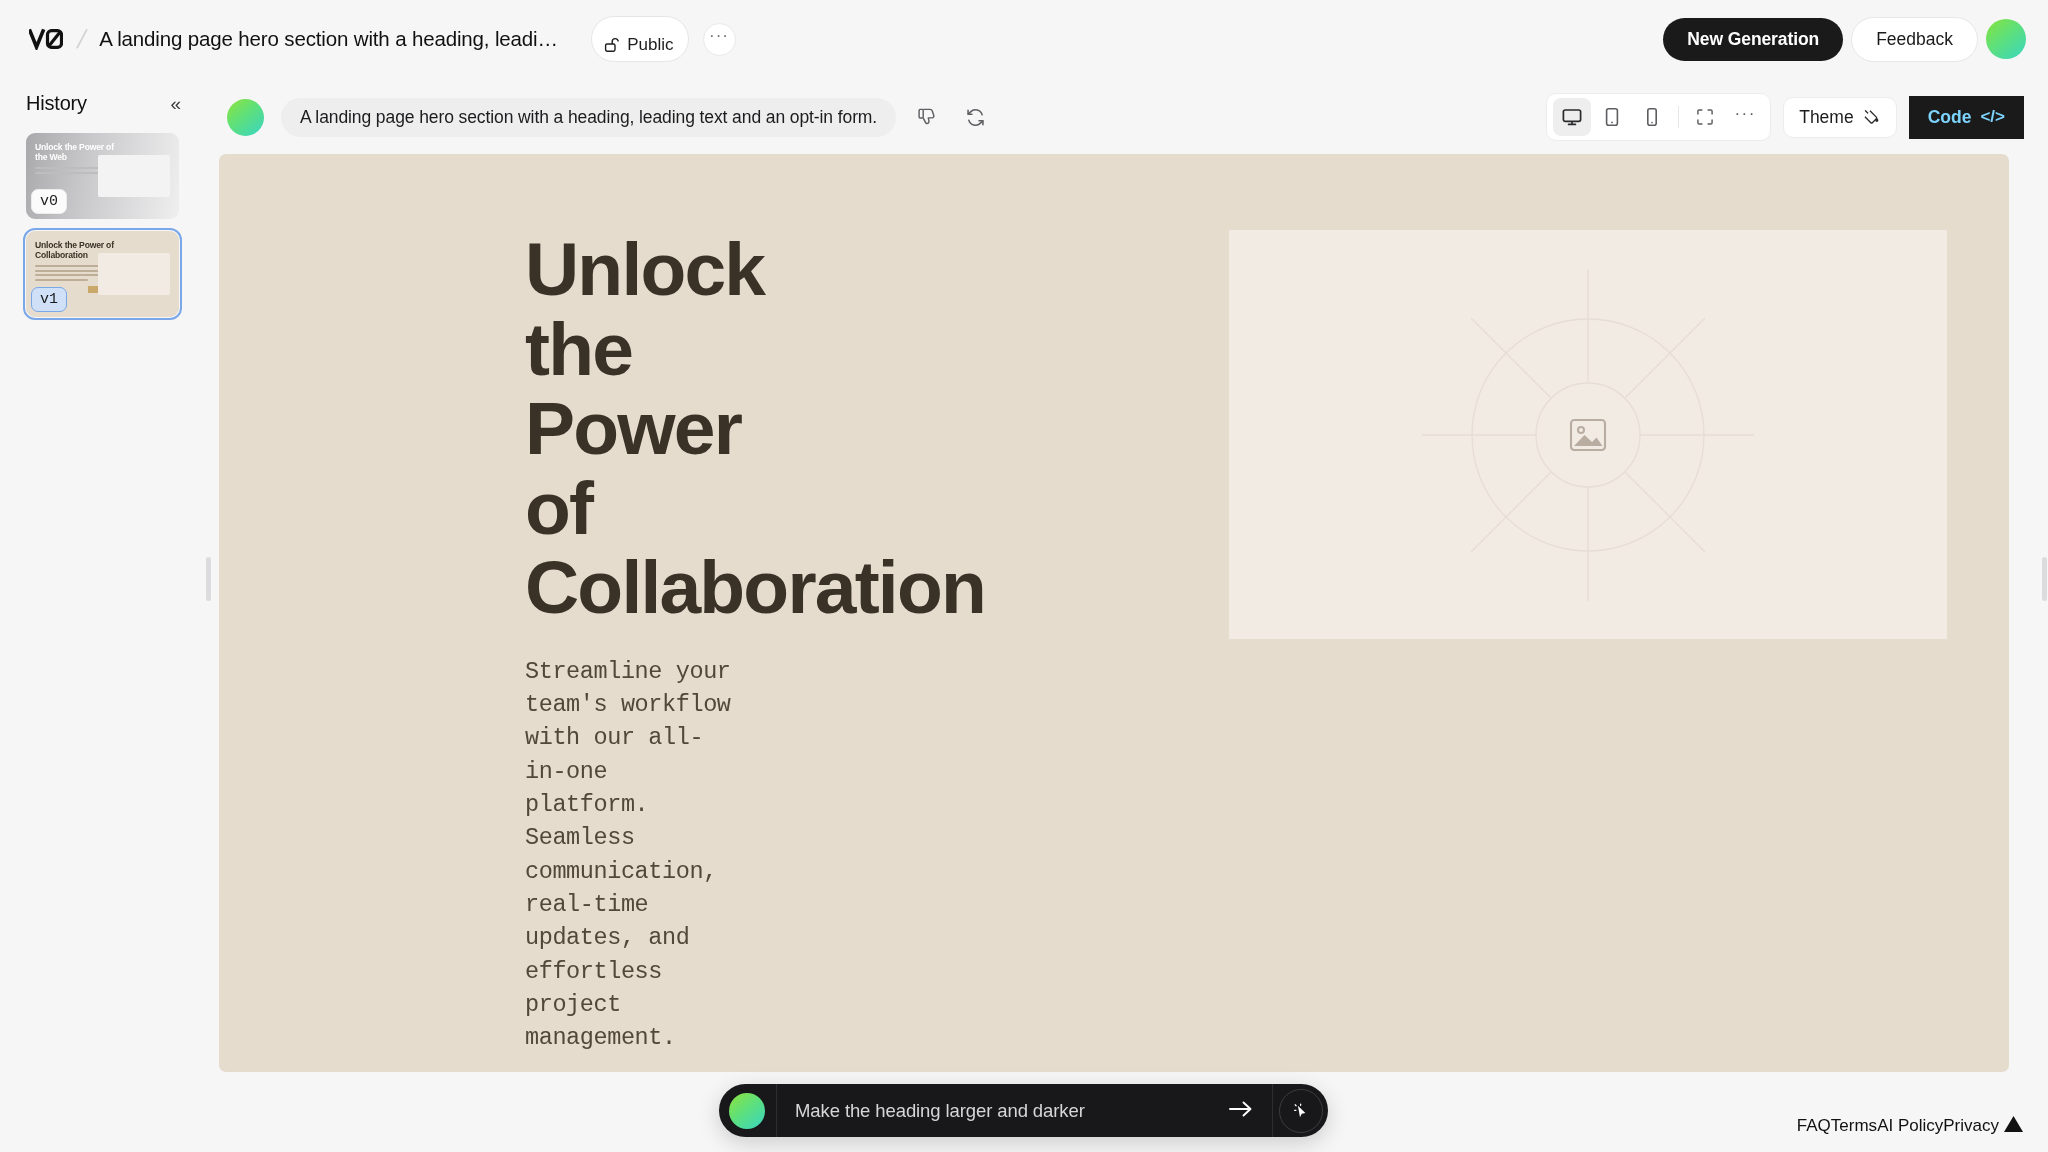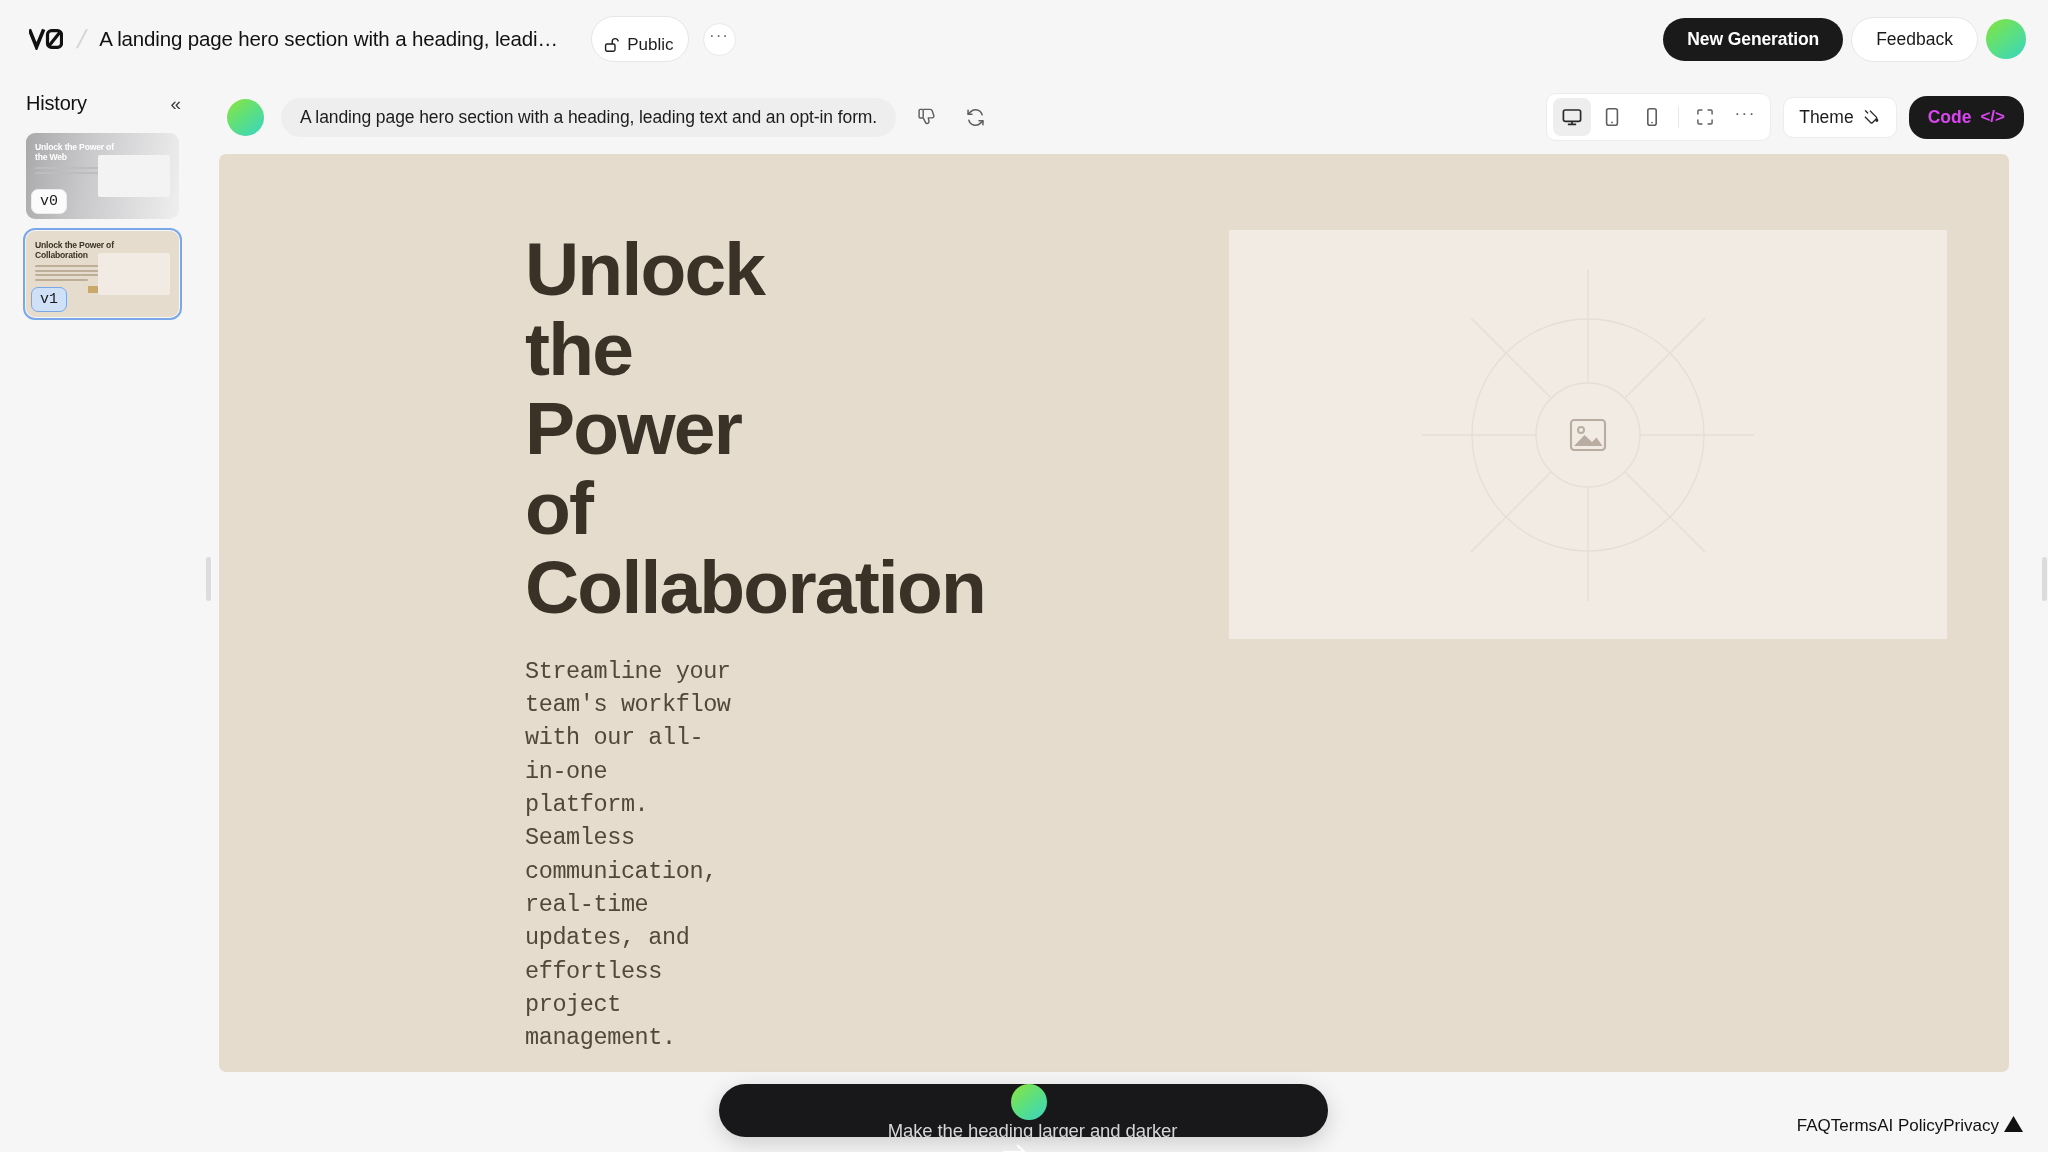--- a/index.html
+++ b/index.html
@@ -121,22 +121,22 @@
     border: 1px solid #ececee; border-radius: 10px; padding: 4px 6px;
   }
   .seg .ico-btn.active { background: #eeeeef; }
   .seg-divider { width: 1px; height: 22px; background: #e7e7e9; margin: 0 5px; }
   .theme-btn {
     display: flex; align-items: center; gap: 8px; background: #fff;
     border: 1px solid #ececee; border-radius: 10px; padding: 9px 15px;
     font-size: 17.5px; color: #1c1c1e; cursor: pointer;
   }
   .code-btn {
-    display: flex; align-items: center; gap: 9px; background: #1a1a1a; color: #d946ef;
-    border-radius: 18px; padding: 11px 19px; font-size: 17.5px; font-weight: 600;
+    display: flex; align-items: center; gap: 9px; background: #1a1a1a; color: #7dd3fc;
+    border-radius: 0; padding: 11px 19px; font-size: 17.5px; font-weight: 600;
     cursor: pointer; margin-right: 6px;
   }
 
   .canvas {
     position: absolute; left: 14px; top: 76px; width: 1790px; height: 918px;
     background: #e5dccd; border-radius: 7px; overflow: hidden;
   }
 
   
   .drag-handle {
@@ -177,21 +177,20 @@
   .img-card {
     width: 718px; height: 409px; background: #f2ebe4;
     display: flex; align-items: center; justify-content: center;
   }
 
   
   .chat-bar {
     position: absolute; left: 719px; top: 1084px; width: 609px; height: 53px;
     background: #18181a; border-radius: 999px; display: flex; align-items: center;
     box-shadow: 0 6px 22px rgba(0,0,0,0.17);
-    flex-direction: column;
   }
   .chat-avatar {
     width: 36px; height: 36px; border-radius: 50%; margin-left: 10px; flex: none;
     background: linear-gradient(140deg, #8fe33c 0%, #5fe07a 45%, #38d5c3 100%);
   }
   .chat-sep { width: 1px; height: 53px; background: #2e2e31; margin-left: 11px; }
   .chat-text {
     flex: 1; margin-left: 18px; color: #d6d6d8; font-size: 18.5px;
     letter-spacing: -0.1px; cursor: text;
   }

